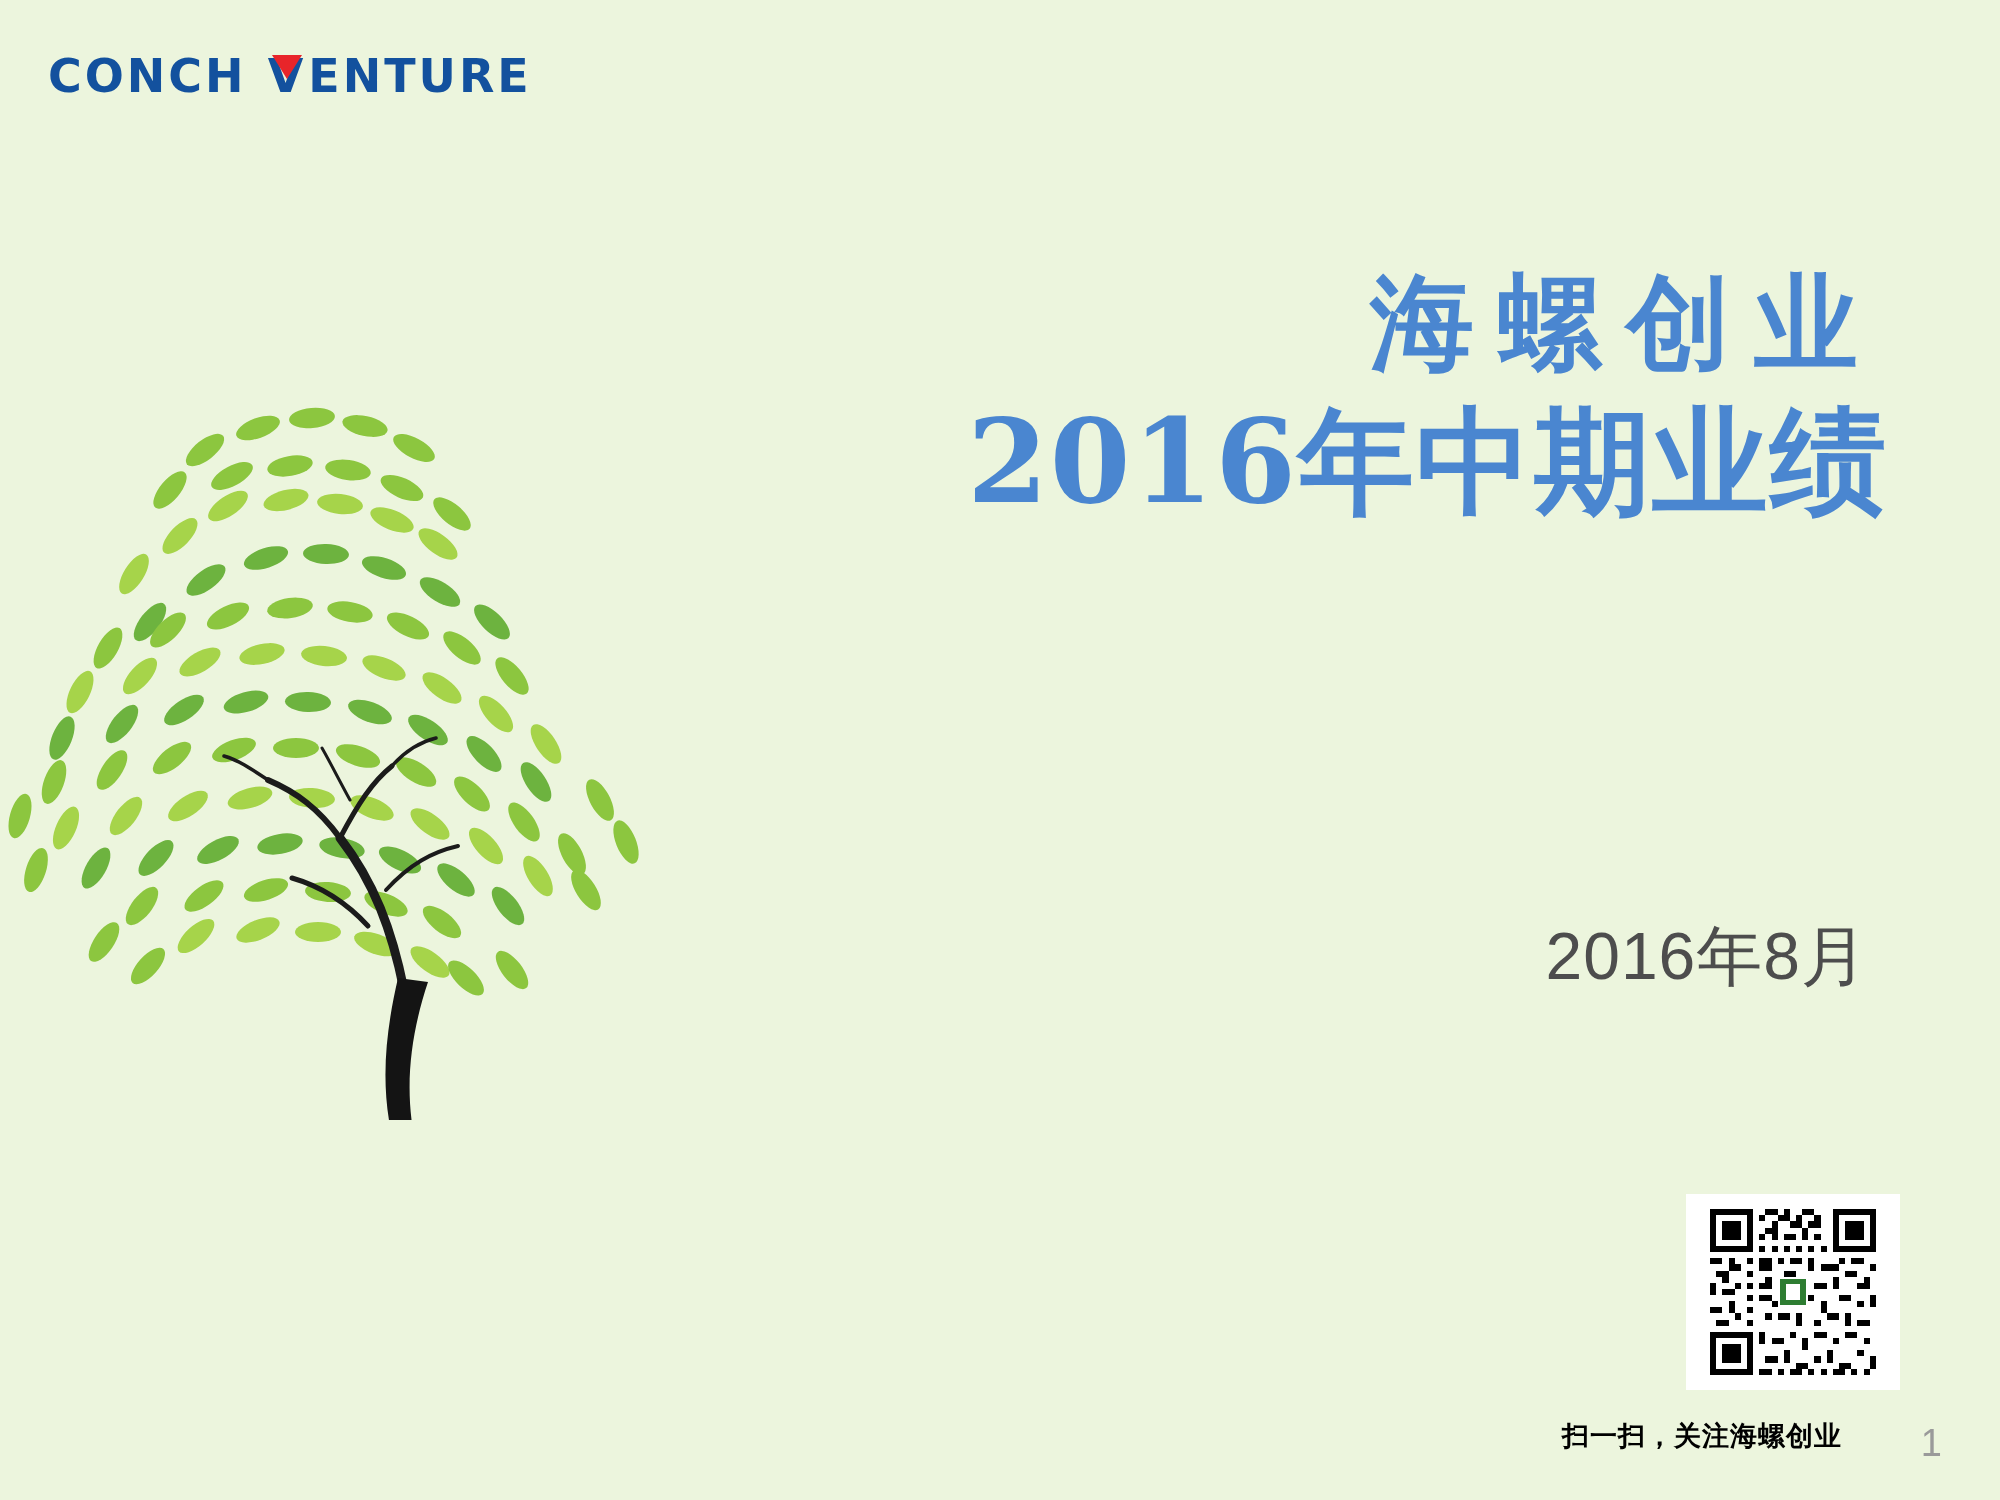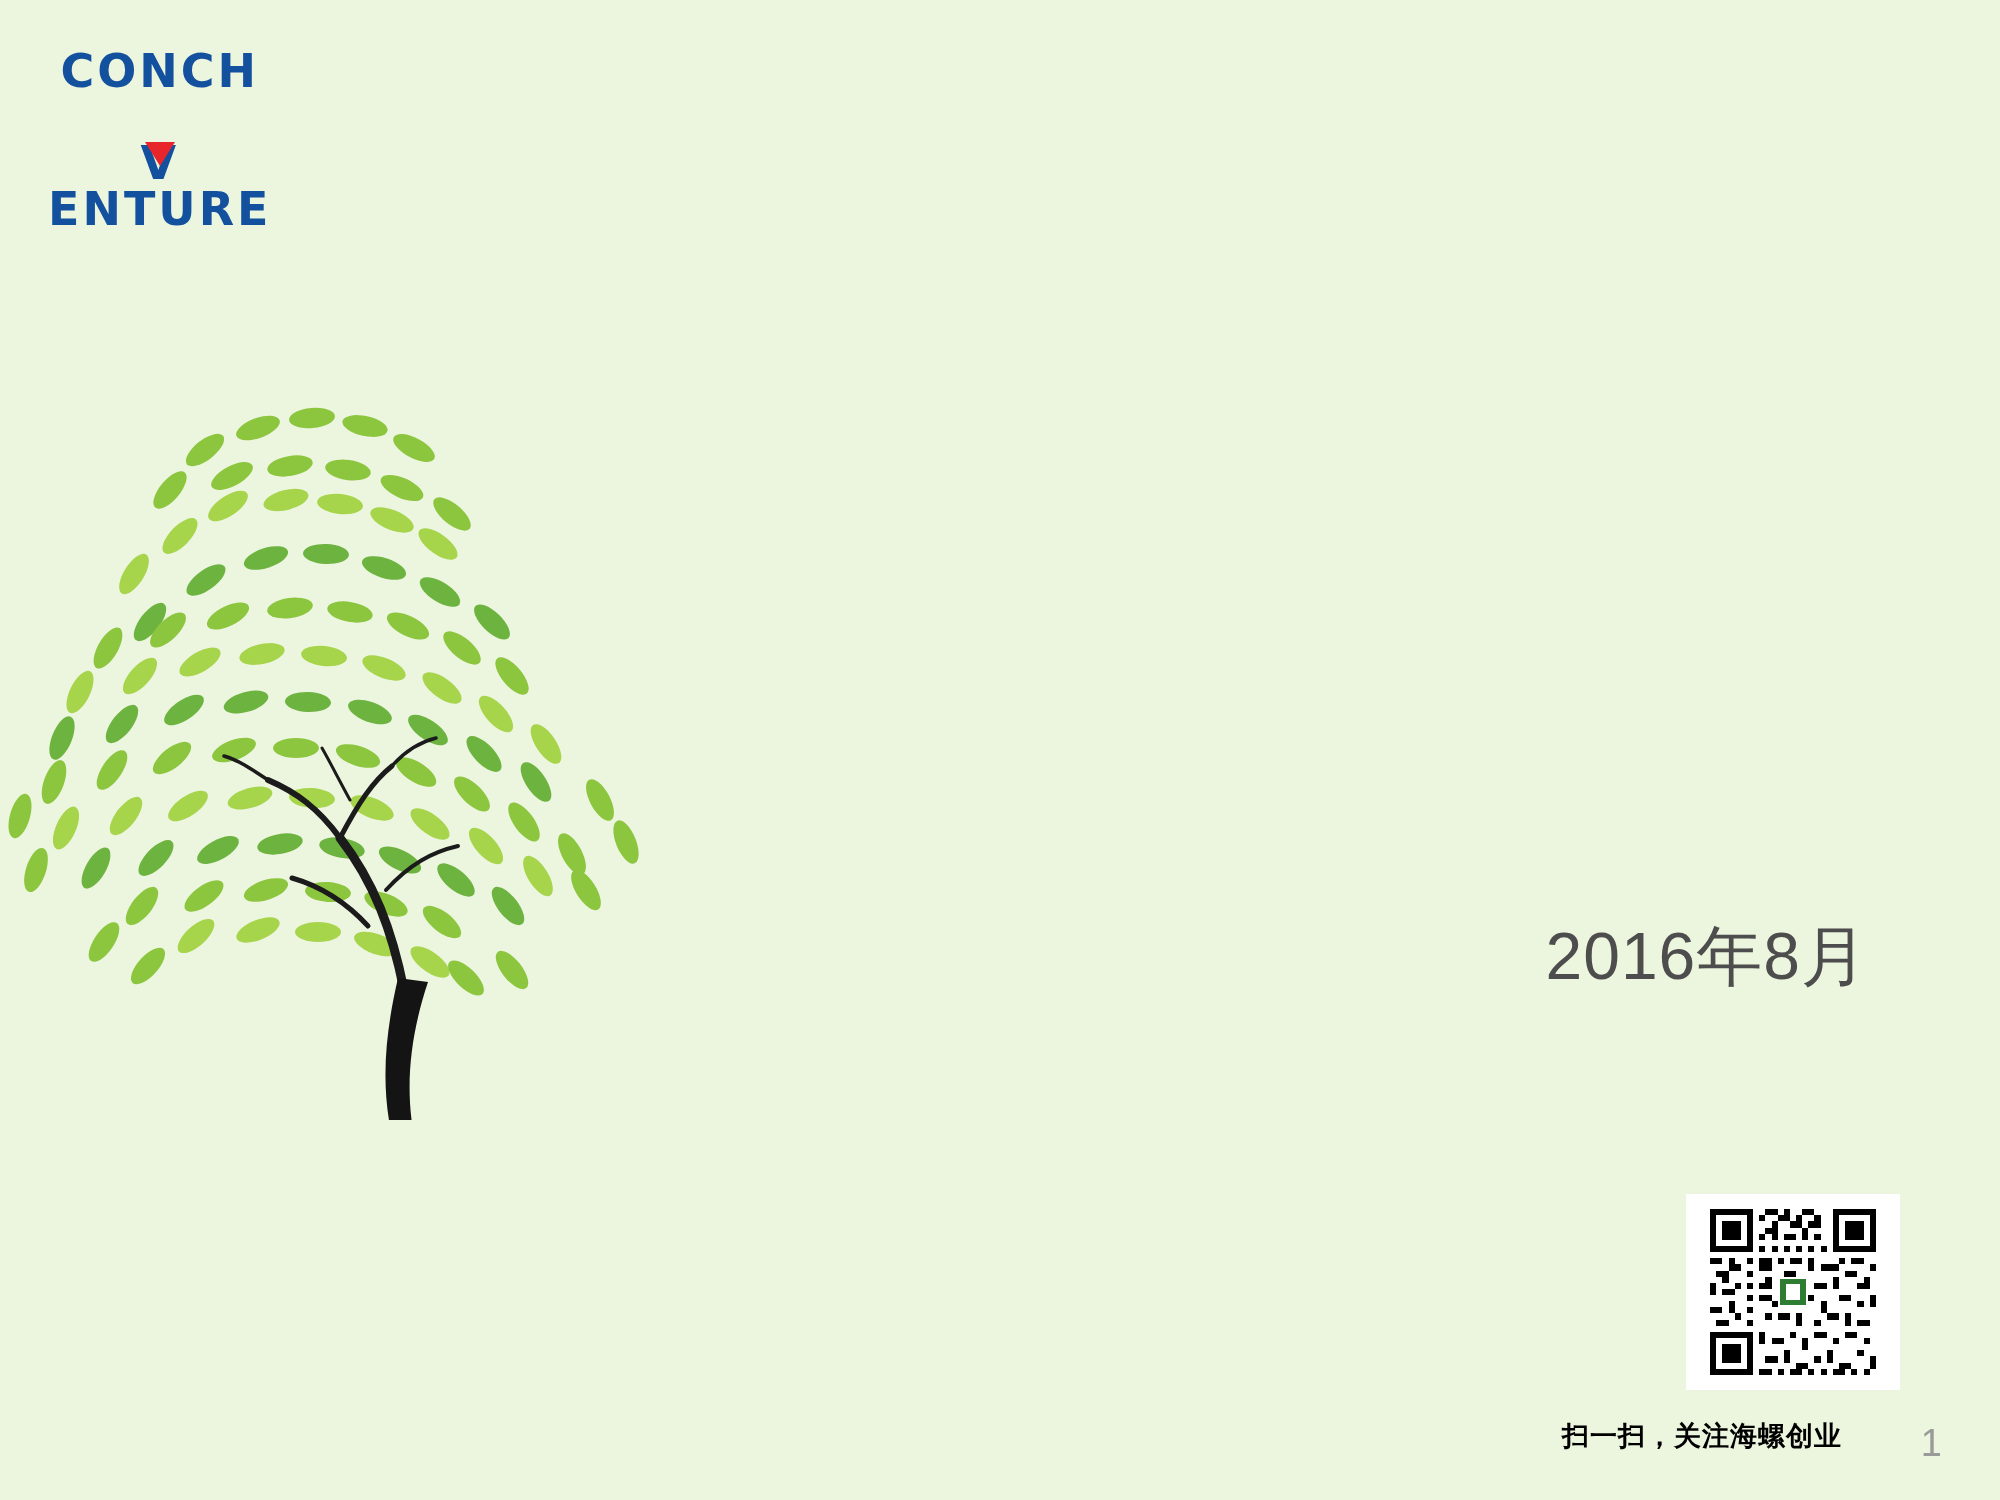--- a/index.html
+++ b/index.html
@@ -23,21 +23,20 @@
 
   
   .logo {
     position: absolute;
     left: 48px;
     top: 48px;
     display: flex;
     align-items: center;
     height: 56px;
     white-space: nowrap;
-    flex-direction: column;
   }
   .logo-text {
     font-family: "DejaVu Sans", sans-serif;
     font-size: 46px;
     font-weight: 700;
     letter-spacing: 3px;
     color: #13519e;
     line-height: 1;
   }
   .logo-v-wrap {
@@ -329,20 +328,24 @@
                  C 296 922, 246 906, 248 890 Z" fill="#cfe08a"></path>
         <path d="M262 938
                  C 330 918, 452 918, 540 934
                  C 600 946, 614 962, 580 968
                  C 508 980, 330 972, 276 956
                  C 254 950, 250 942, 262 938 Z" fill="#cfe08a"></path>
       </g>
     </svg>
   </div>
 
+  <div class="title-block">
+    <div class="title-line-1">海螺创业</div>
+    <div class="title-line-2">2016年中期业绩</div>
+  </div>
 
   <div class="date-text">2016年8月</div>
 
   <div class="qr-box">
     <svg viewBox="0 0 29 29" shape-rendering="crispEdges" xmlns="http://www.w3.org/2000/svg" aria-hidden="true">
       <rect width="29" height="29" fill="#ffffff"></rect>
       <g fill="#000000">
 
         <rect x="1" y="1" width="7" height="1"></rect>
           <rect x="1" y="7" width="7" height="1"></rect>

